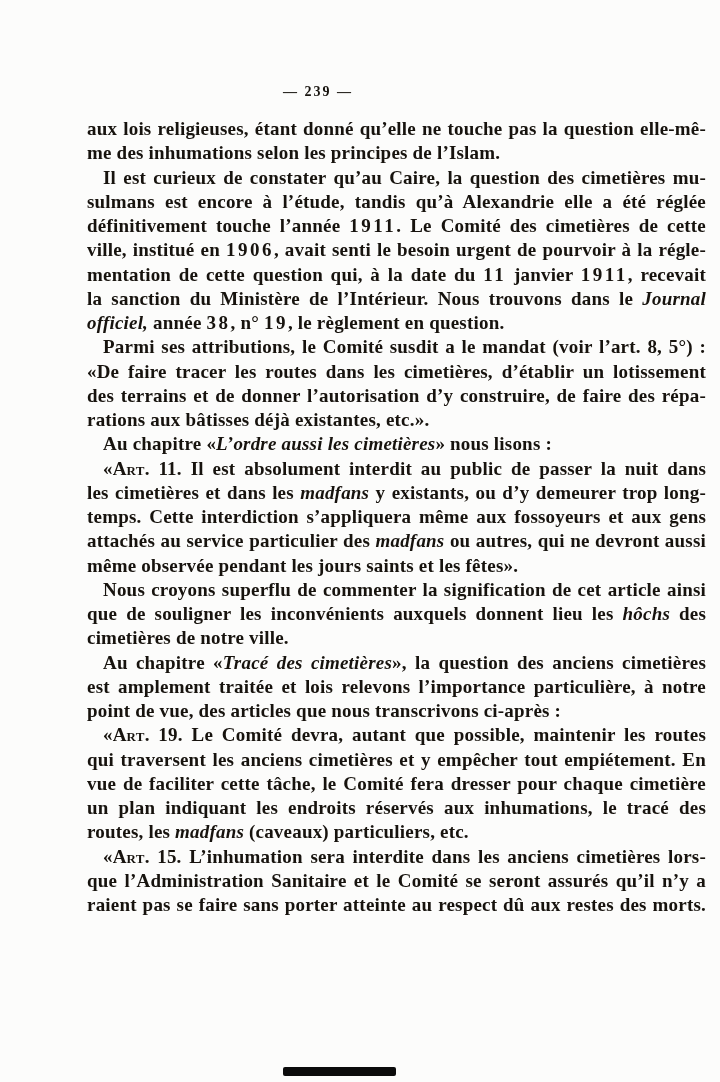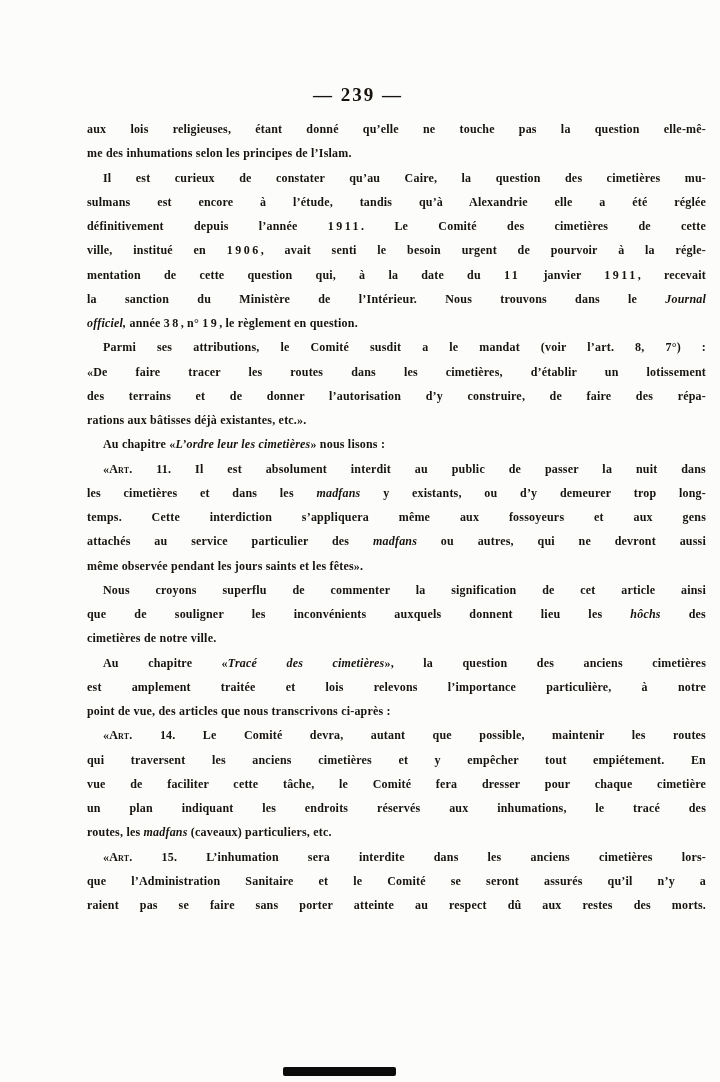--- a/index.html
+++ b/index.html
@@ -11,36 +11,36 @@
     background: var(--paper, #fcfcfb);
     font-family: "Liberation Serif", serif;
     color: var(--ink, #17130e);
     overflow: hidden;
   }
   .folio {
     position: absolute;
     top: 84px;
     left: 283px;
     width: 150px;
-    text-align: center;
-    font-size: 19px;
+    text-align: left;
+    font-size: 14px;
     font-weight: bold;
     letter-spacing: 2px;
     white-space: nowrap;
   }
   .page-body {
     position: absolute;
     top: 117px;
     left: 87px;
     width: 619px;
   }
   .line {
     height: 24.25px;
     line-height: 24.25px;
-    font-size: 12px;
+    font-size: 19px;
     font-weight: bold;
     letter-spacing: 0.2px;
     text-align: justify;
     text-align-last: justify;
     overflow: hidden;
     white-space: normal;
   }
   
   .line:not(.short)::after {
     content: "";
@@ -69,42 +69,42 @@
 </head>
 <body>
 
 <div class="sheet" style="--paper: #fcfcfb; --ink: #17130e;">
   <div class="folio">— 239 —</div>
   <div class="page-body">
       <div class="line"><span>aux lois religieuses, étant donné qu’elle ne touche pas la question elle-mê-</span></div>
       <div class="line short"><span>me des inhumations selon les principes de l’Islam.</span></div>
       <div class="line ind"><span>Il est curieux de constater qu’au Caire, la question des cimetières mu-</span></div>
       <div class="line"><span>sulmans est encore à l’étude, tandis qu’à Alexandrie elle a été réglée</span></div>
-      <div class="line"><span>définitivement depuis l’année </span><span class="num">1911</span><span>. Le Comité des cimetières de cette</span></div>
+      <div class="line"><span>définitivement touche l’année </span><span class="num">1911</span><span>. Le Comité des cimetières de cette</span></div>
       <div class="line"><span>ville, institué en </span><span class="num">1906</span><span>, avait senti le besoin urgent de pourvoir à la régle-</span></div>
       <div class="line"><span>mentation de cette question qui, à la date du </span><span class="num">11</span><span> janvier </span><span class="num">1911</span><span>, recevait</span></div>
       <div class="line"><span>la sanction du Ministère de l’Intérieur. Nous trouvons dans le </span><span class="it">Journal</span></div>
       <div class="line short"><span class="it">officiel,</span><span> année </span><span class="num">38</span><span>, n° </span><span class="num">19</span><span>, le règlement en question.</span></div>
-      <div class="line ind"><span>Parmi ses attributions, le Comité susdit a le mandat (voir l’art. 8, 7°) :</span></div>
+      <div class="line ind"><span>Parmi ses attributions, le Comité susdit a le mandat (voir l’art. 8, 5°) :</span></div>
       <div class="line"><span>«De faire tracer les routes dans les cimetières, d’établir un lotissement</span></div>
       <div class="line"><span>des terrains et de donner l’autorisation d’y construire, de faire des répa-</span></div>
       <div class="line short"><span>rations aux bâtisses déjà existantes, etc.».</span></div>
-      <div class="line ind short"><span>Au chapitre «</span><span class="it">L’ordre leur les cimetières</span><span>» nous lisons :</span></div>
+      <div class="line ind short"><span>Au chapitre «</span><span class="it">L’ordre aussi les cimetières</span><span>» nous lisons :</span></div>
       <div class="line ind"><span>«</span><span class="sc">Art.</span><span> 11. Il est absolument interdit au public de passer la nuit dans</span></div>
       <div class="line"><span>les cimetières et dans les </span><span class="it">madfans</span><span> y existants, ou d’y demeurer trop long-</span></div>
       <div class="line"><span>temps. Cette interdiction s’appliquera même aux fossoyeurs et aux gens</span></div>
       <div class="line"><span>attachés au service particulier des </span><span class="it">madfans</span><span> ou autres, qui ne devront aussi</span></div>
       <div class="line short"><span>même observée pendant les jours saints et les fêtes».</span></div>
       <div class="line ind"><span>Nous croyons superflu de commenter la signification de cet article ainsi</span></div>
       <div class="line"><span>que de souligner les inconvénients auxquels donnent lieu les </span><span class="it">hôchs</span><span> des</span></div>
       <div class="line short"><span>cimetières de notre ville.</span></div>
       <div class="line ind"><span>Au chapitre «</span><span class="it">Tracé des cimetières</span><span>», la question des anciens cimetières</span></div>
       <div class="line"><span>est amplement traitée et lois relevons l’importance particulière, à notre</span></div>
       <div class="line short"><span>point de vue, des articles que nous transcrivons ci-après :</span></div>
-      <div class="line ind"><span>«</span><span class="sc">Art.</span><span> 14. Le Comité devra, autant que possible, maintenir les routes</span></div>
+      <div class="line ind"><span>«</span><span class="sc">Art.</span><span> 19. Le Comité devra, autant que possible, maintenir les routes</span></div>
       <div class="line"><span>qui traversent les anciens cimetières et y empêcher tout empiétement. En</span></div>
       <div class="line"><span>vue de faciliter cette tâche, le Comité fera dresser pour chaque cimetière</span></div>
       <div class="line"><span>un plan indiquant les endroits réservés aux inhumations, le tracé des</span></div>
       <div class="line short"><span>routes, les </span><span class="it">madfans</span><span> (caveaux) particuliers, etc.</span></div>
       <div class="line ind"><span>«</span><span class="sc">Art.</span><span> 15. L’inhumation sera interdite dans les anciens cimetières lors-</span></div>
       <div class="line"><span>que l’Administration Sanitaire et le Comité se seront assurés qu’il n’y a</span></div>
       <div class="line"><span>raient pas se faire sans porter atteinte au respect dû aux restes des morts.</span></div>
     </div>
   <div class="scan-mark"></div>
 </div>

